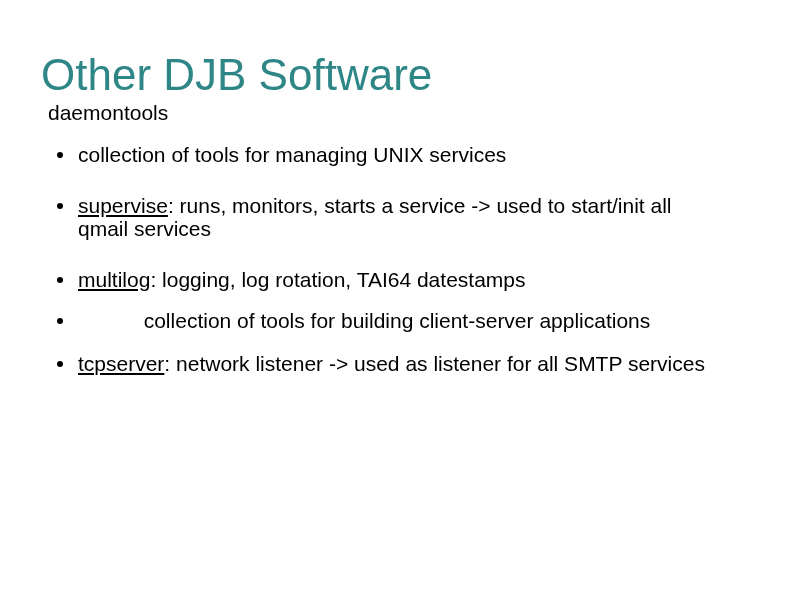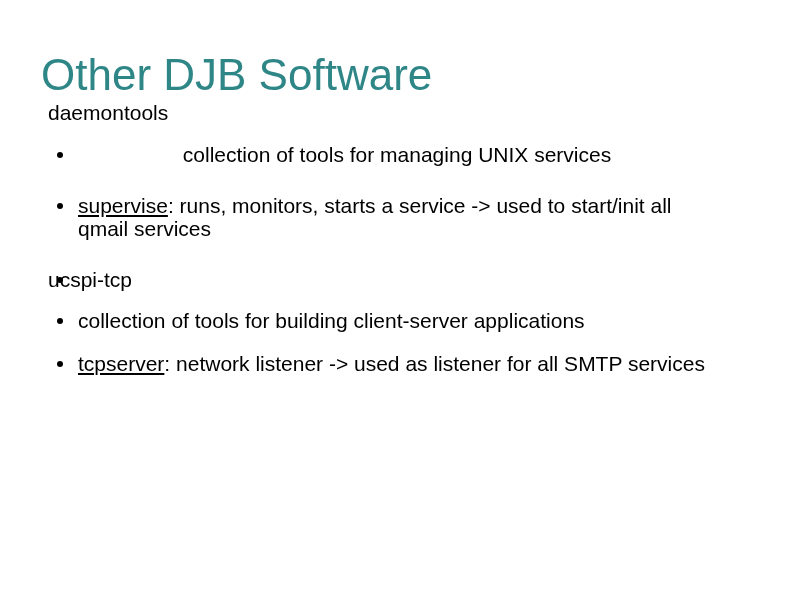--- a/index.html
+++ b/index.html
@@ -36,22 +36,22 @@
     margin: 0 0 0 78px;
     padding: 0;
     width: 638px;
   }
   ul.bullets li {
     position: relative;
     font-size: 21px;
     line-height: 23px;
     margin-top: 28px;
   }
-  .section-1 ul.bullets li:first-child { margin-top: 19px; text-align: center; }
-  .section-2 ul.bullets li:first-child { margin-top: 18px; }
+  .section-1 ul.bullets li:first-child { margin-top: 19px; }
+  .section-2 ul.bullets li:first-child { margin-top: 18px; text-align: center; }
   .section-2 ul.bullets li { margin-top: 20px; }
   ul.bullets li .dot {
     position: absolute;
     left: -21px;
     top: 9px;
     width: 6px;
     height: 6px;
     background: #000000;
     border-radius: 50%;
   }
@@ -70,26 +70,26 @@
       <li>
         <span class="dot"></span>
         <span class="btext"><span class="term"></span><span>collection of tools for managing UNIX services</span></span>
       </li>
       <li>
         <span class="dot"></span>
         <span class="btext"><span class="term">supervise</span><span>: runs, monitors, starts a service -&gt; used to start/init all qmail services</span></span>
       </li>
       <li>
         <span class="dot"></span>
+        <span class="btext"><span class="term">multilog</span><span>: logging, log rotation, TAI64 datestamps</span></span>
       </li>
     </ul>
   </div>
 
   <div class="section section-2">
-    <div class="section-heading">ucspi-tcp</div>
     <ul class="bullets">
       <li>
         <span class="dot"></span>
         <span class="btext"><span class="term"></span><span>collection of tools for building client-server applications</span></span>
       </li>
       <li>
         <span class="dot"></span>
         <span class="btext"><span class="term">tcpserver</span><span>: network listener -&gt; used as listener for all SMTP services</span></span>
       </li>
     </ul>

